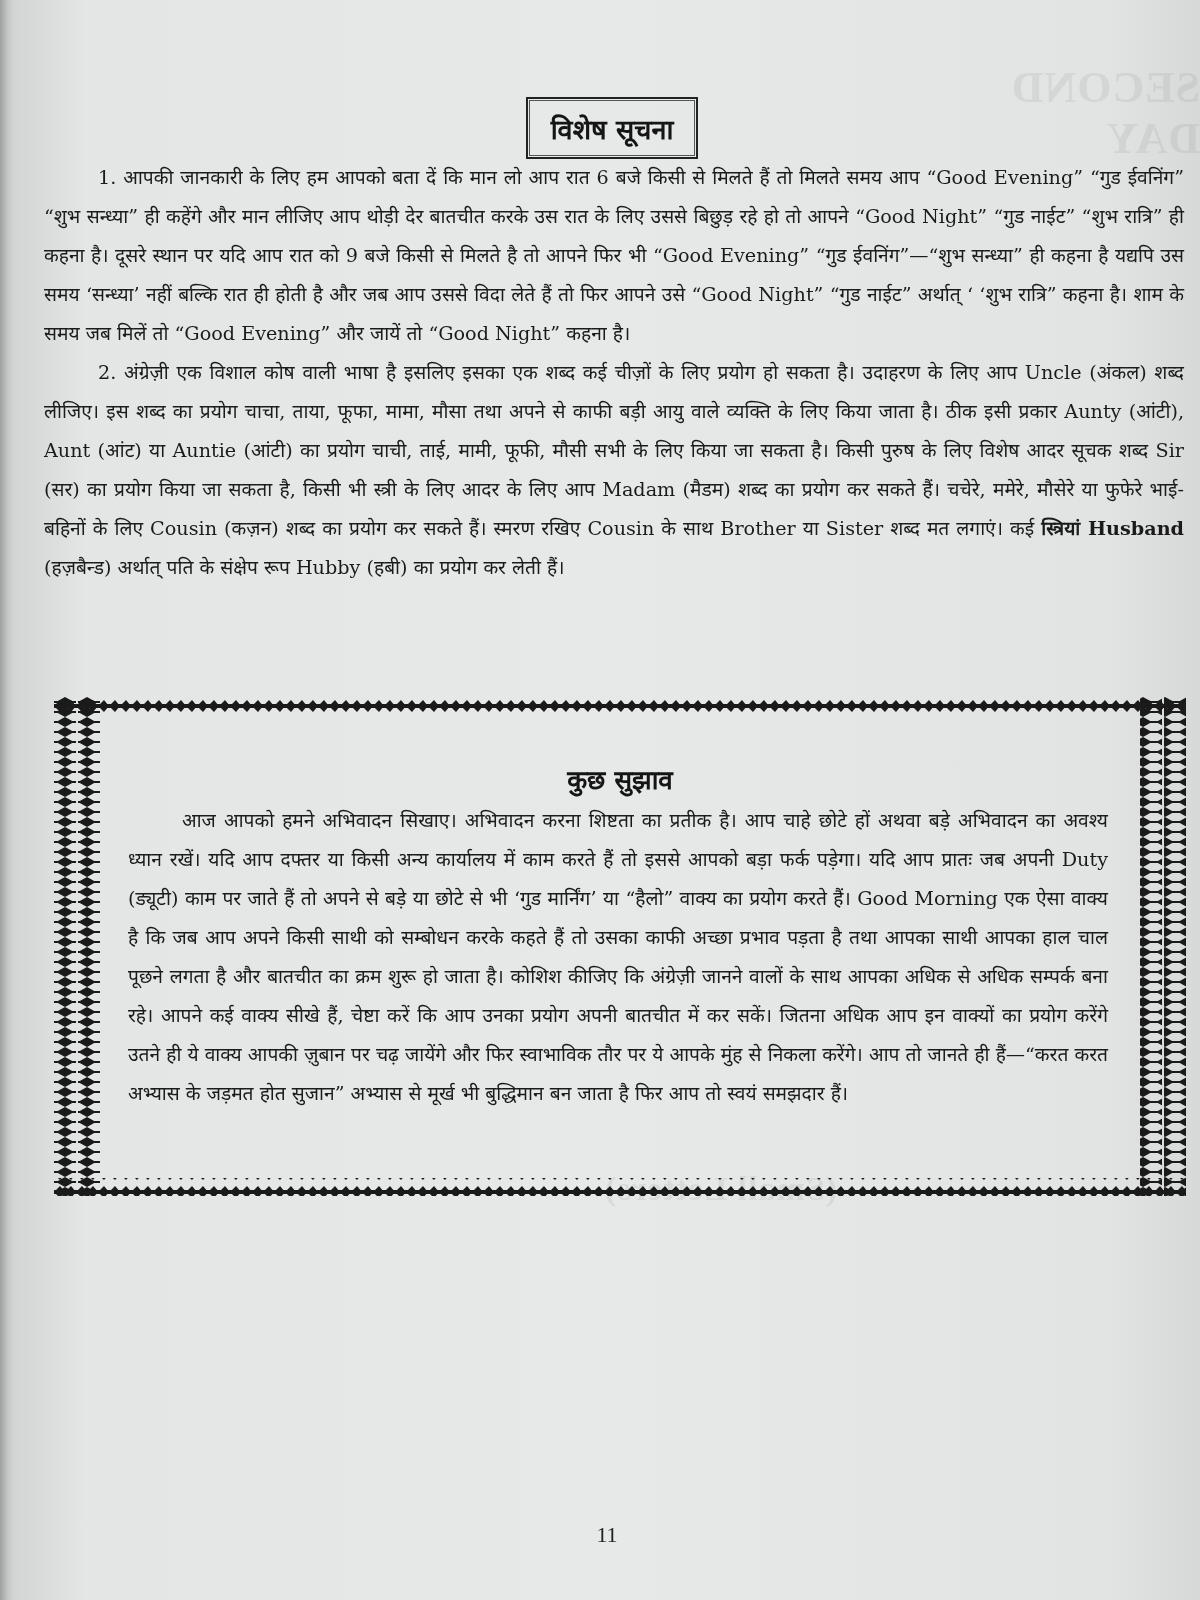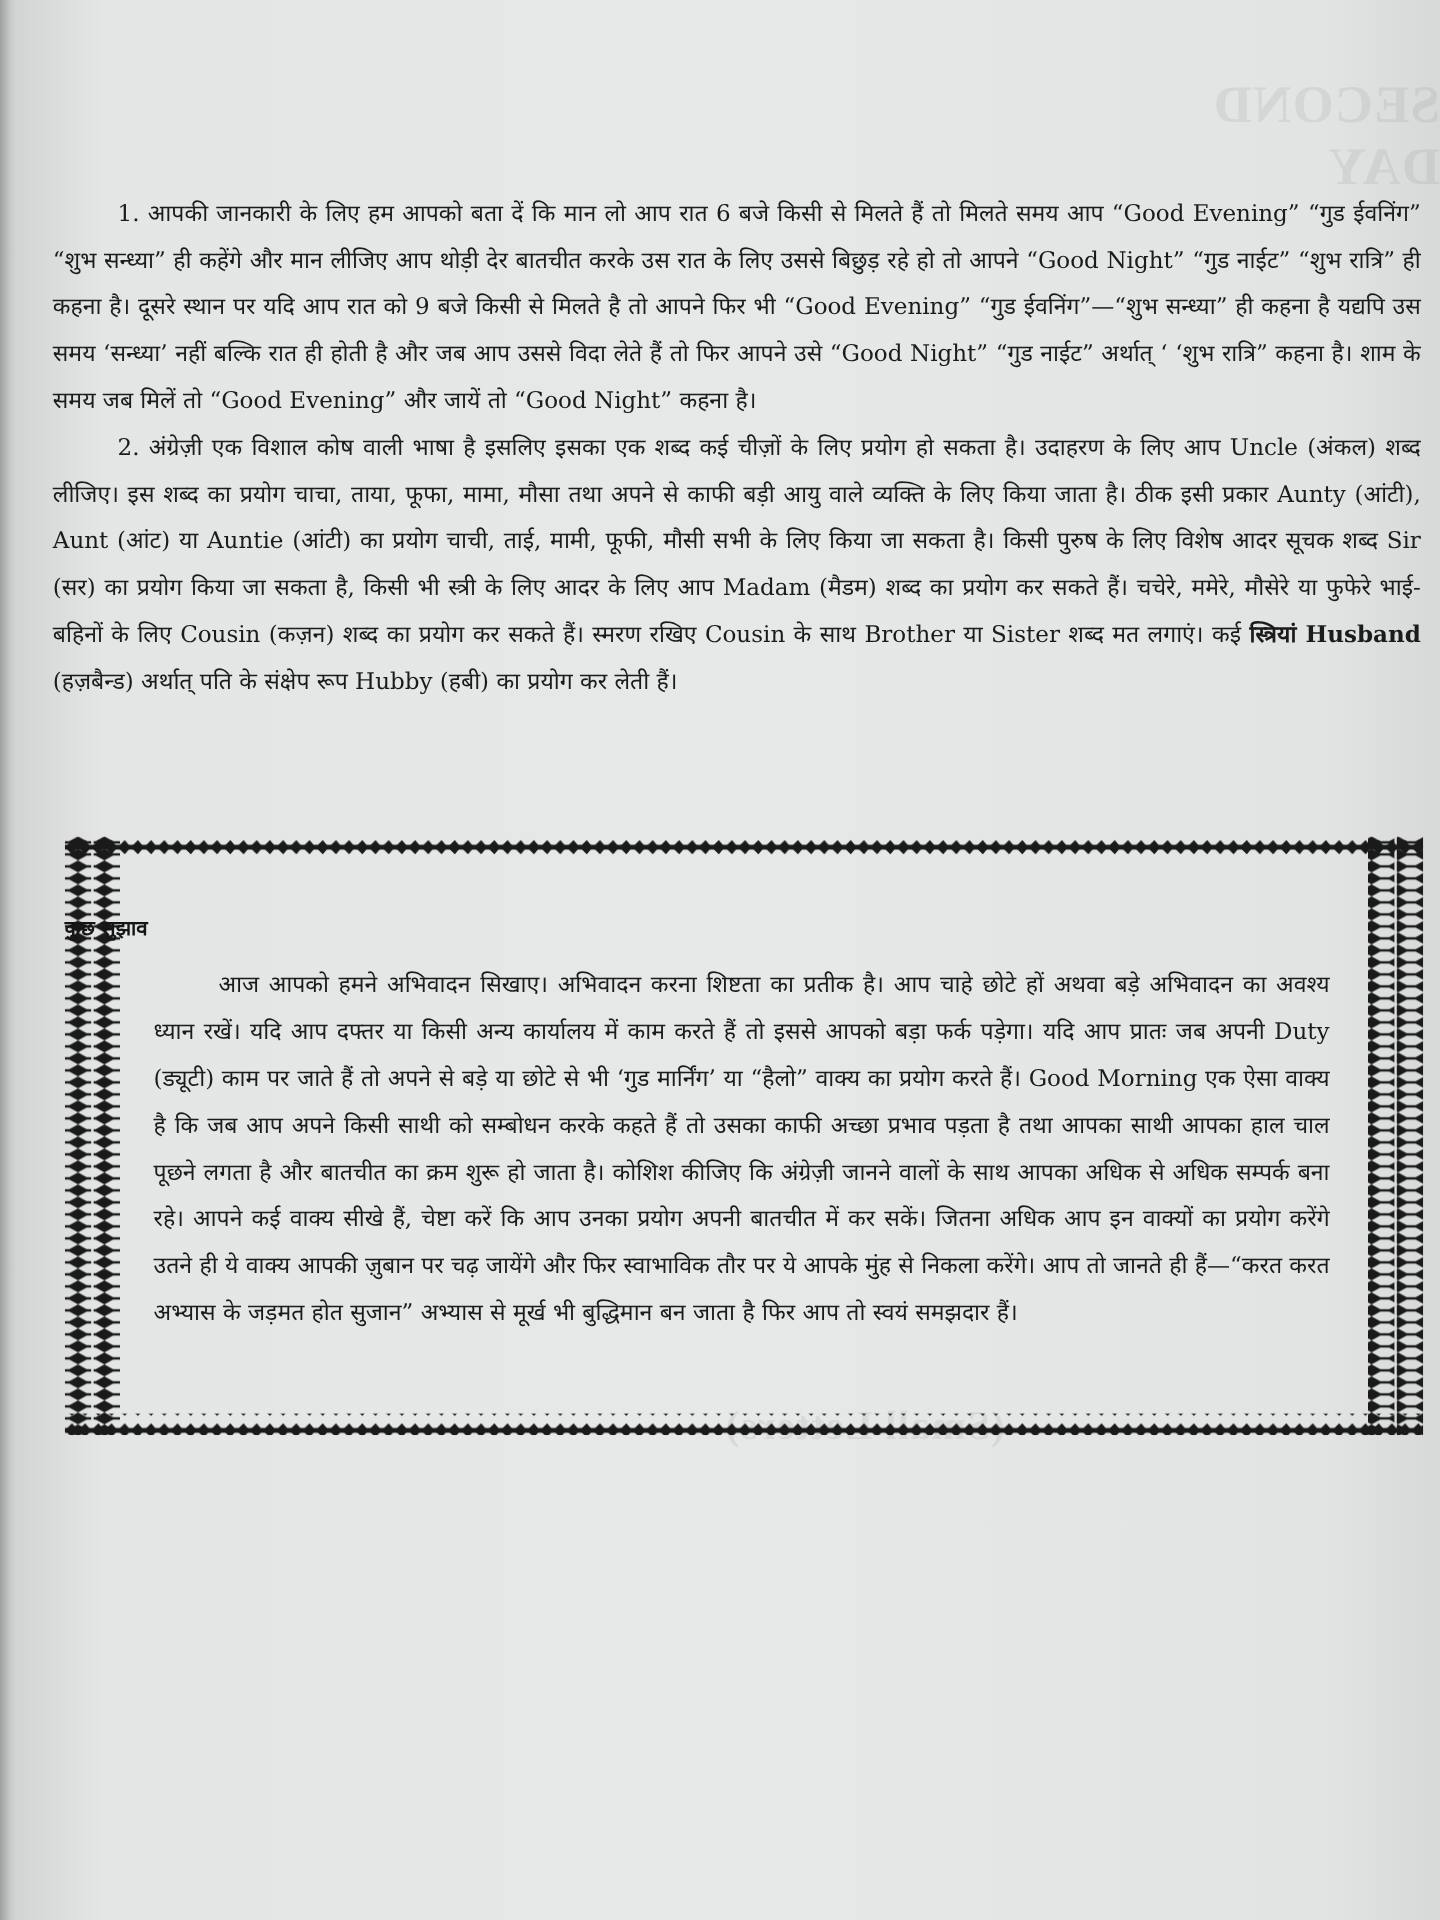--- a/index.html
+++ b/index.html
@@ -84,23 +84,24 @@
     .frame-border {
       position: absolute;
       inset: 0;
       pointer-events: none;
     }
     .suggest-title {
       position: absolute;
       left: 0;
       right: 0;
       top: 64px;
+      text-align: center;
       font-family: "DejaVu Sans", sans-serif;
       font-weight: bold;
-      font-size: 17px;
+      font-size: 26px;
       color: #151515;
     }
     .suggest-body {
       position: absolute;
       left: 64px;
       top: 94px;
       width: 1000px;
       font-size: 19.2px;
       line-height: 39px;
       text-align: justify;
@@ -123,20 +124,23 @@
 </head>
 <body>
 
 <div class="left-edge"></div>
 
 <div class="page">
 
   <div class="ghost" style="left:905px; top:62px;">SECOND DAY</div>
   <div class="ghost" style="left:590px; top:1170px; font-size:34px;">(Small Letters)</div>
 
+  <div class="title-box">
+    <span class="title-text">विशेष सूचना</span>
+  </div>
 
   <div class="notice">
     <p>1. आपकी जानकारी के लिए हम आपको बता दें कि मान लो आप रात 6 बजे किसी से मिलते हैं तो मिलते समय आप “Good Evening” “गुड ईवनिंग” “शुभ सन्ध्या” ही कहेंगे और मान लीजिए आप थोड़ी देर बातचीत करके उस रात के लिए उससे बिछुड़ रहे हो तो आपने “Good Night” “गुड नाईट” “शुभ रात्रि” ही कहना है। दूसरे स्थान पर यदि आप रात को 9 बजे किसी से मिलते है तो आपने फिर भी “Good Evening” “गुड ईवनिंग”—“शुभ सन्ध्या” ही कहना है यद्यपि उस समय ‘सन्ध्या’ नहीं बल्कि रात ही होती है और जब आप उससे विदा लेते हैं तो फिर आपने उसे “Good Night” “गुड नाईट” अर्थात् ‘ ‘शुभ रात्रि” कहना है। शाम के समय जब मिलें तो “Good Evening” और जायें तो “Good Night” कहना है।</p>
     <p><span>2. अंग्रेज़ी एक विशाल कोष वाली भाषा है इसलिए इसका एक शब्द कई चीज़ों के लिए प्रयोग हो सकता है। उदाहरण के लिए आप Uncle (अंकल) शब्द लीजिए। इस शब्द का प्रयोग चाचा, ताया, फूफा, मामा, मौसा तथा अपने से काफी बड़ी आयु वाले व्यक्ति के लिए किया जाता है। ठीक इसी प्रकार Aunty (आंटी), Aunt (आंट) या Auntie (आंटी) का प्रयोग चाची, ताई, मामी, फूफी, मौसी सभी के लिए किया जा सकता है। किसी पुरुष के लिए विशेष आदर सूचक शब्द Sir (सर) का प्रयोग किया जा सकता है, किसी भी स्त्री के लिए आदर के लिए आप Madam (मैडम) शब्द का प्रयोग कर सकते हैं। चचेरे, ममेरे, मौसेरे या फुफेरे भाई-बहिनों के लिए Cousin (कज़न) शब्द का प्रयोग कर सकते हैं। स्मरण रखिए Cousin के साथ Brother या Sister शब्द मत लगाएं। कई </span><strong>स्त्रियां Husband</strong><span> (हज़बैन्ड) अर्थात् पति के संक्षेप रूप Hubby (हबी) का प्रयोग कर लेती हैं।</span></p>
   </div>
 
   <div class="frame">
     <svg class="frame-border" width="1132" height="499" viewBox="0 0 1132 499" xmlns="http://www.w3.org/2000/svg">
       <defs>
         <pattern id="hdiam" x="0" y="0" width="22" height="18" patternUnits="userSpaceOnUse">
@@ -157,13 +161,14 @@
       <rect x="1110" y="0" width="22" height="499" fill="url(#vdiam)"></rect>
     </svg>
 
     <div class="suggest-title">कुछ सुझाव</div>
 
     <div class="suggest-body">
       <p>आज आपको हमने अभिवादन सिखाए। अभिवादन करना शिष्टता का प्रतीक है। आप चाहे छोटे हों अथवा बड़े अभिवादन का अवश्य ध्यान रखें। यदि आप दफ्तर या किसी अन्य कार्यालय में काम करते हैं तो इससे आपको बड़ा फर्क पड़ेगा। यदि आप प्रातः जब अपनी Duty (ड्यूटी) काम पर जाते हैं तो अपने से बड़े या छोटे से भी ‘गुड मार्निंग’ या “हैलो” वाक्य का प्रयोग करते हैं। Good Morning एक ऐसा वाक्य है कि जब आप अपने किसी साथी को सम्बोधन करके कहते हैं तो उसका काफी अच्छा प्रभाव पड़ता है तथा आपका साथी आपका हाल चाल पूछने लगता है और बातचीत का क्रम शुरू हो जाता है। कोशिश कीजिए कि अंग्रेज़ी जानने वालों के साथ आपका अधिक से अधिक सम्पर्क बना रहे। आपने कई वाक्य सीखे हैं, चेष्टा करें कि आप उनका प्रयोग अपनी बातचीत में कर सकें। जितना अधिक आप इन वाक्यों का प्रयोग करेंगे उतने ही ये वाक्य आपकी ज़ुबान पर चढ़ जायेंगे और फिर स्वाभाविक तौर पर ये आपके मुंह से निकला करेंगे। आप तो जानते ही हैं—“करत करत अभ्यास के जड़मत होत सुजान” अभ्यास से मूर्ख भी बुद्धिमान बन जाता है फिर आप तो स्वयं समझदार हैं।</p>
     </div>
   </div>
 
+  <div class="page-number">11</div>
 </div>
 
 </body></html>

